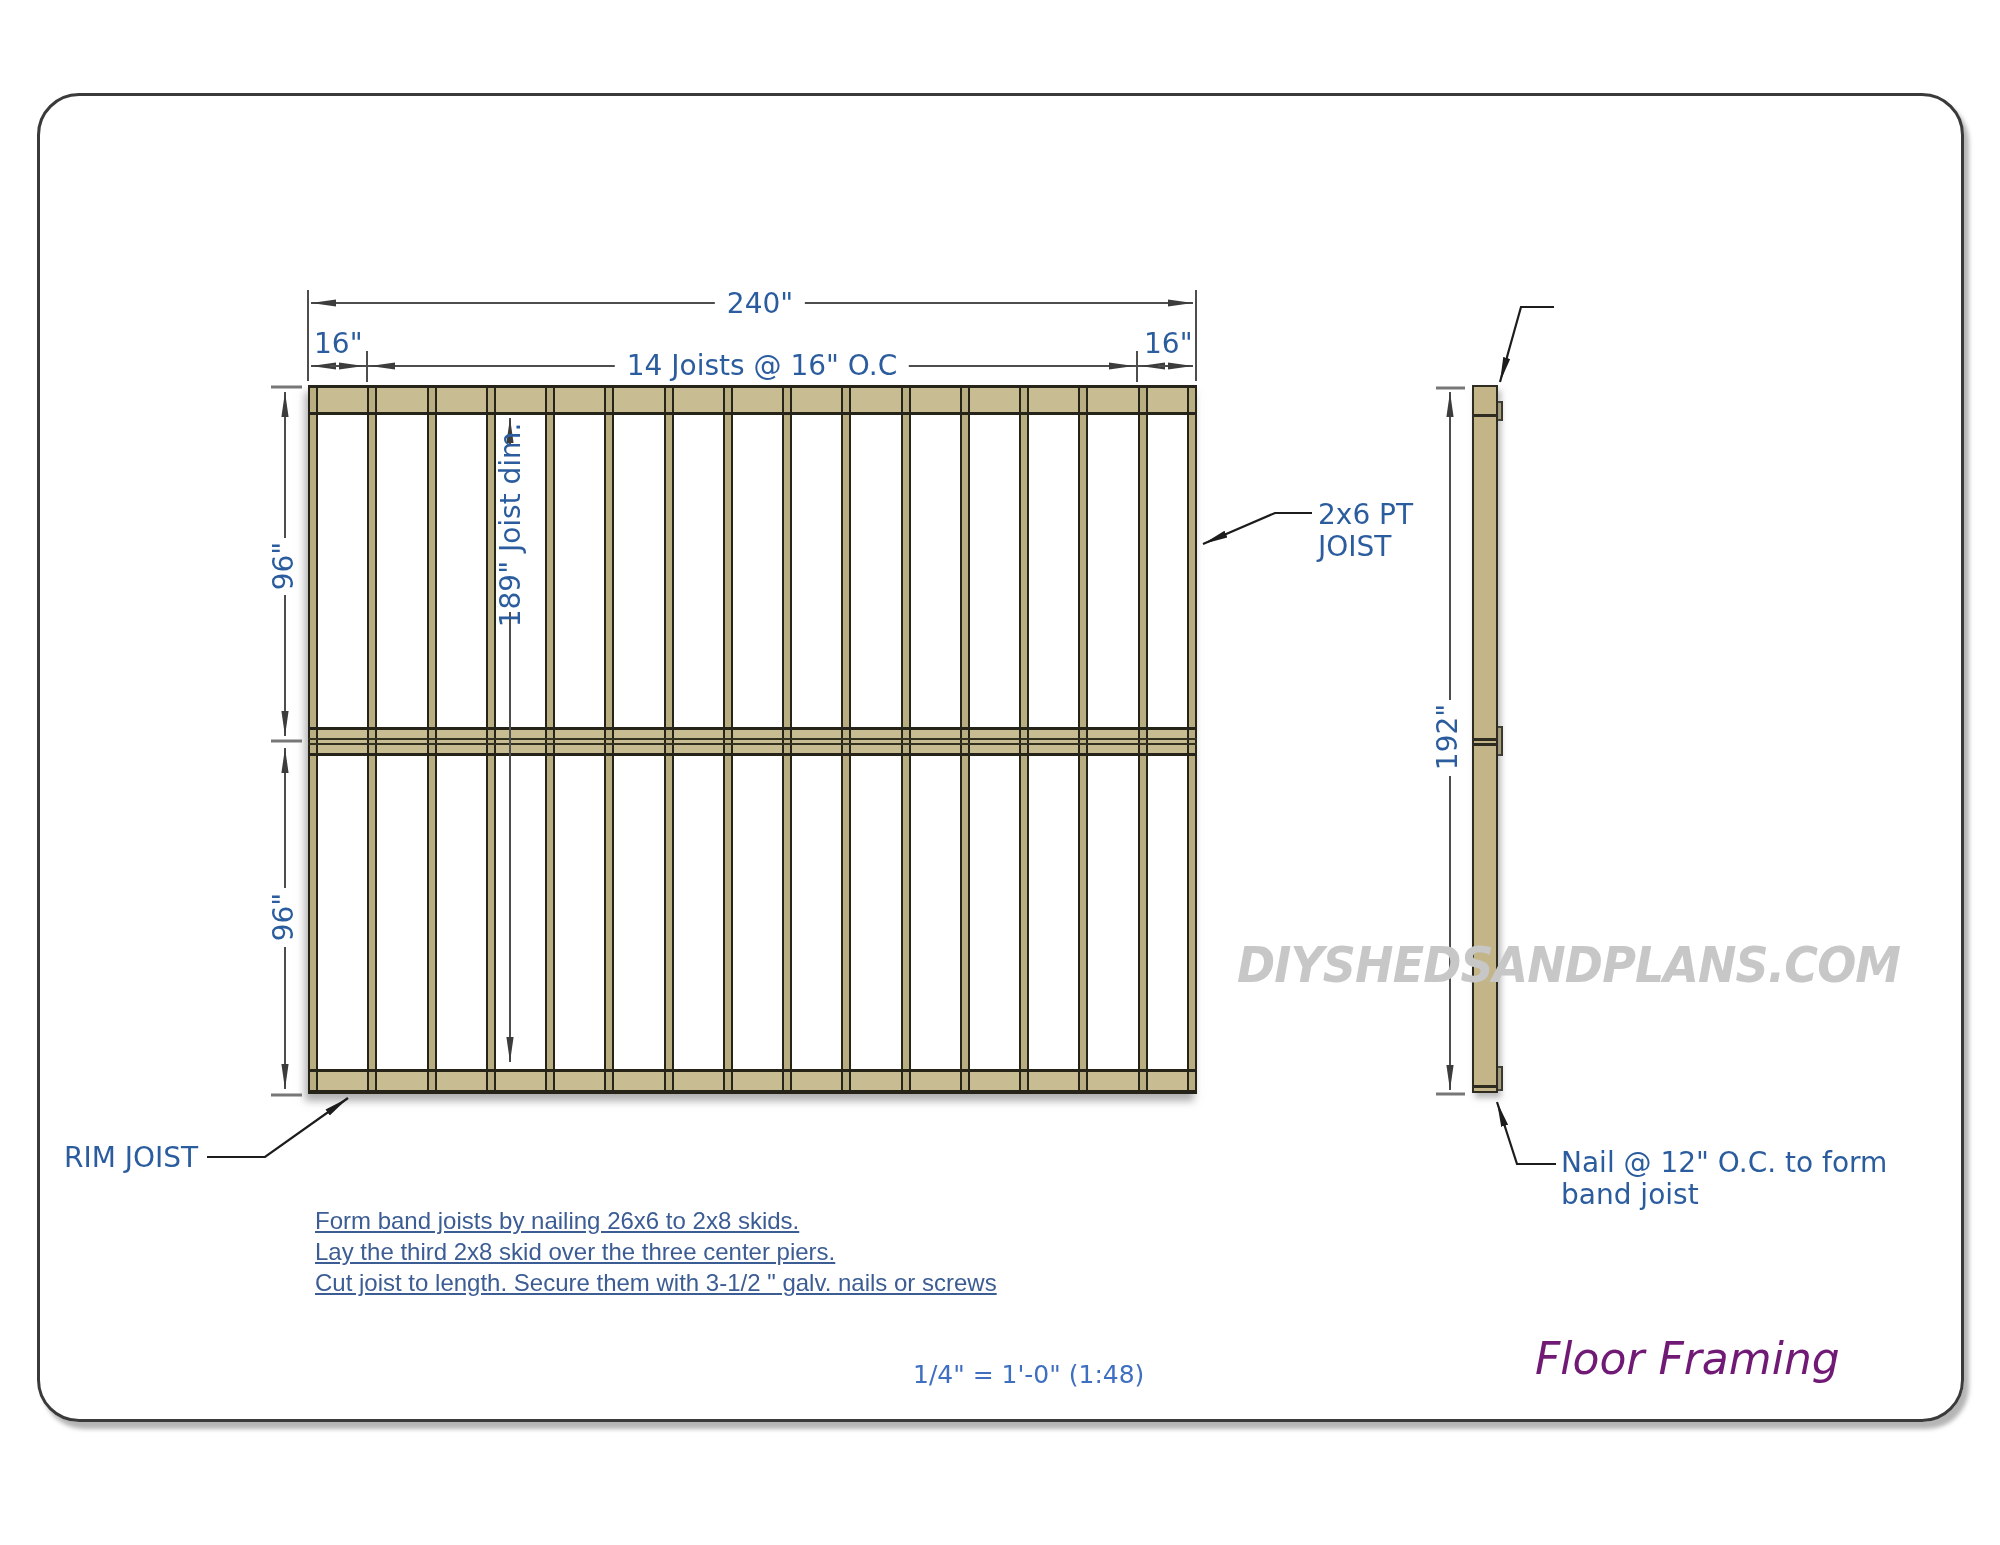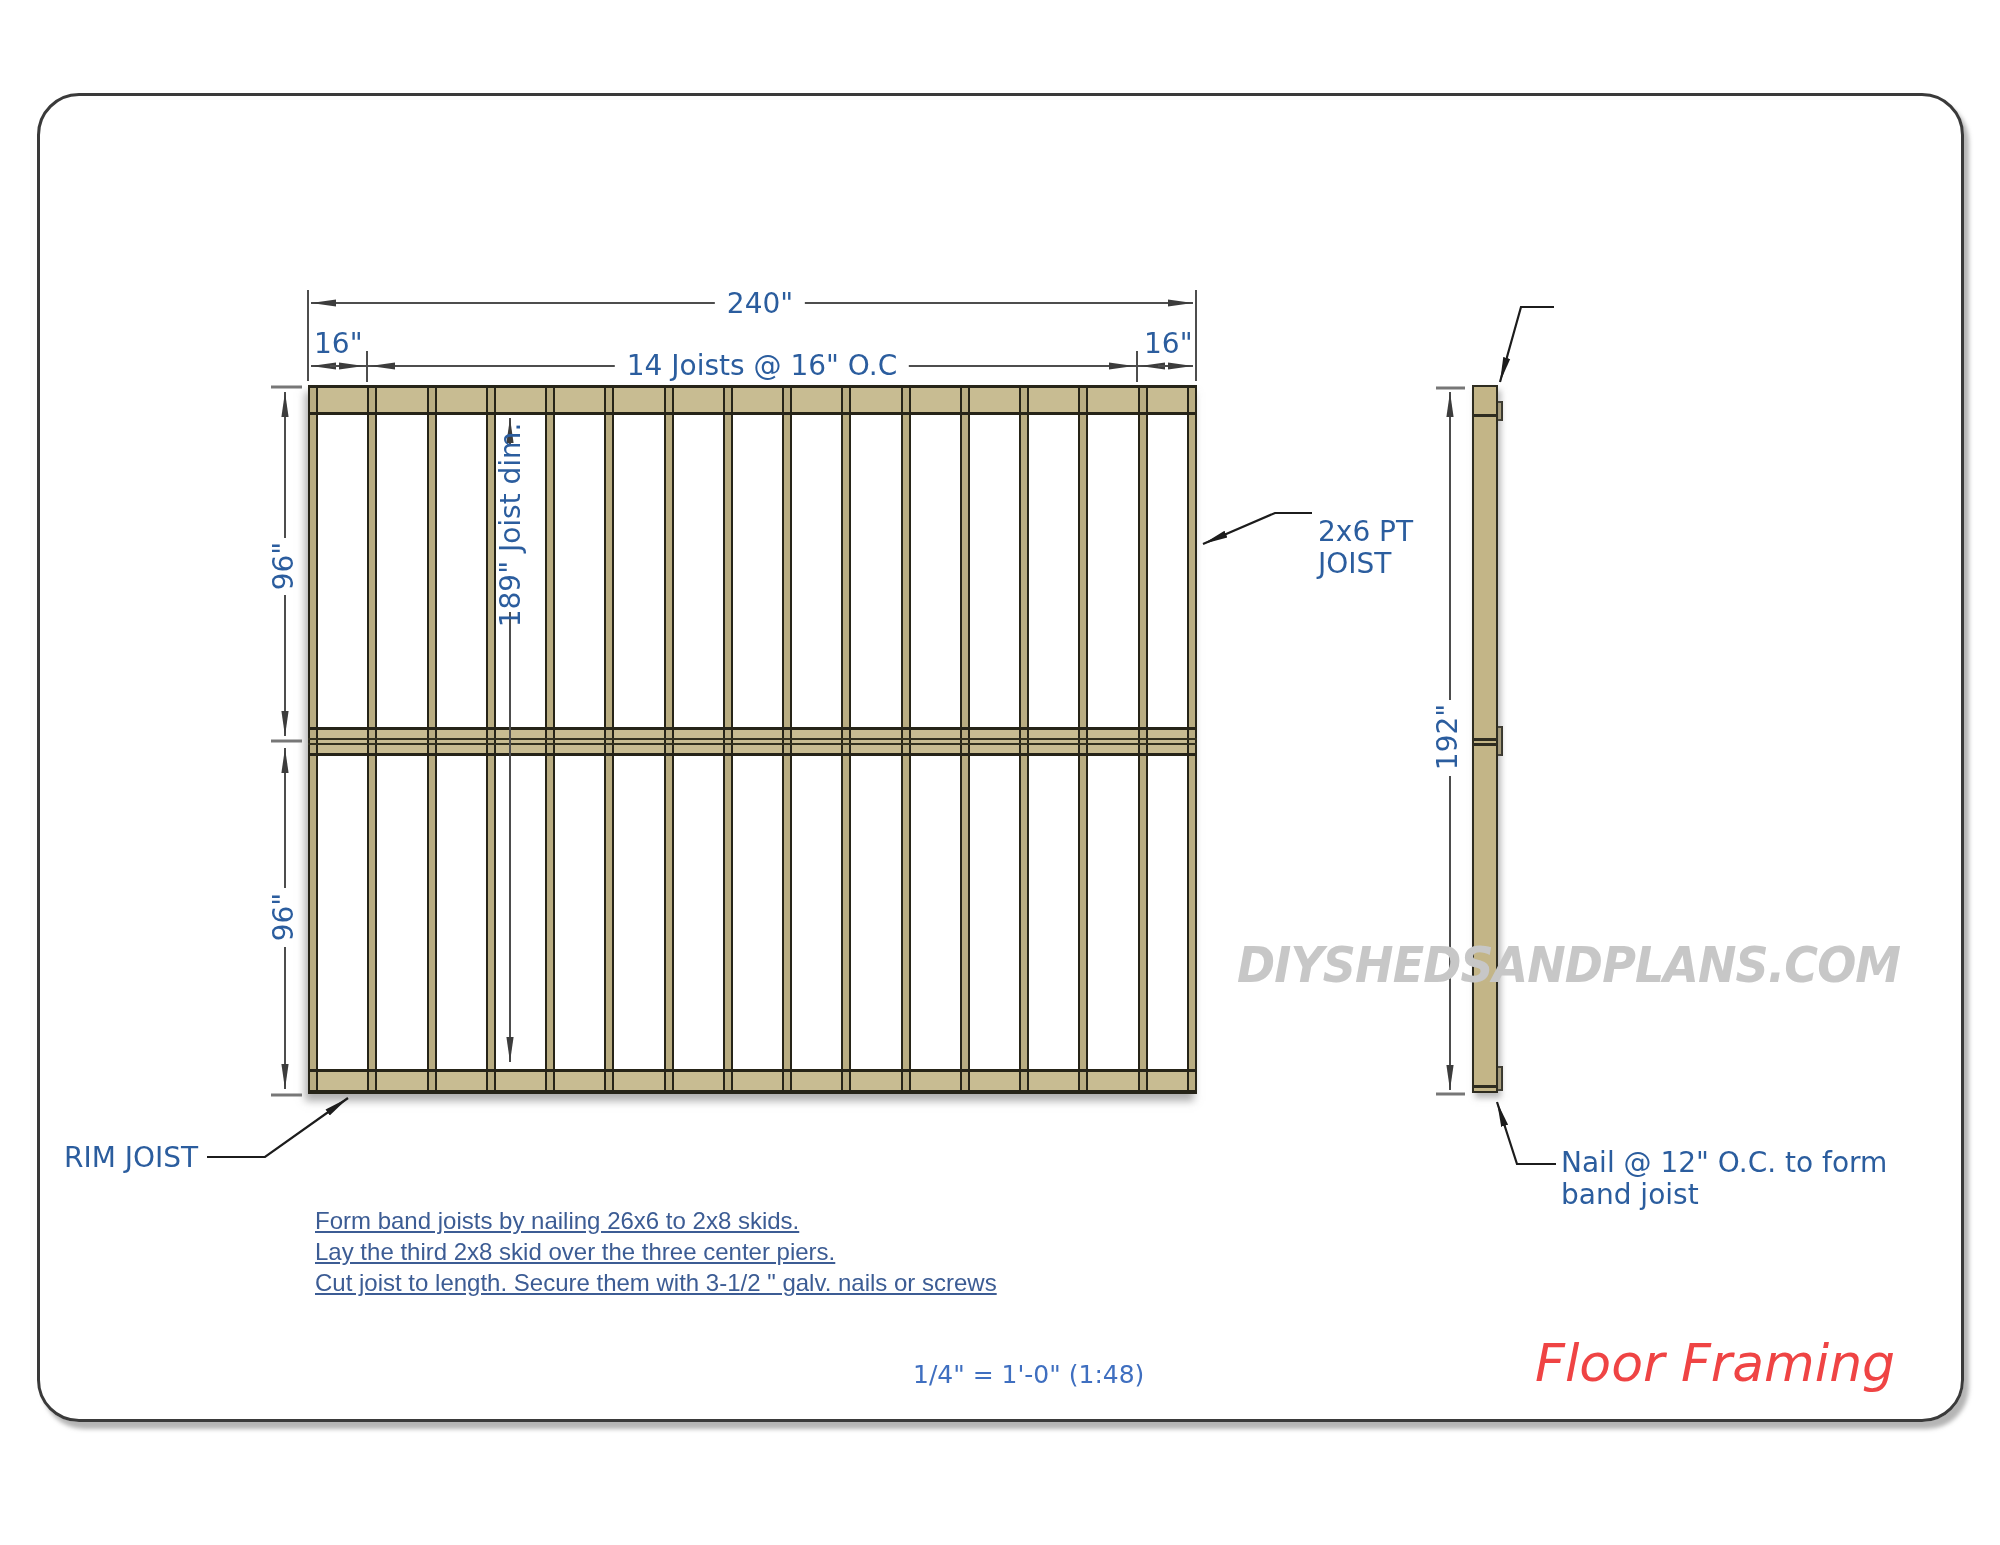--- a/index.html
+++ b/index.html
@@ -41,21 +41,21 @@
 
   
   .txt{position:absolute;font-size:28px;color:#2b5d9e;white-space:nowrap;z-index:30;}
   .center{transform:translate(-50%,-50%);}
   .vert{transform:translate(-50%,-50%) rotate(-90deg);}
   .gapbg{background:#fff;padding:0 12px;}
   .lbl2{line-height:32px;}
   #notes{position:absolute;left:315px;top:1205px;z-index:30;
     font-family:"Liberation Sans",sans-serif;font-size:24px;line-height:31px;color:#3c5c94;white-space:nowrap;text-decoration:underline;}
   #scale-note{position:absolute;left:913px;top:1360px;font-size:25px;color:#3f6fc0;z-index:30;white-space:nowrap;}
-  #sheet-title{position:absolute;left:1535px;top:1333px;font-size:52px;font-style:italic;color:#ef4444;z-index:30;white-space:nowrap;}
+  #sheet-title{position:absolute;left:1535px;top:1333px;font-size:44px;font-style:italic;color:#701a75;z-index:30;white-space:nowrap;}
   #watermark{position:absolute;left:1237px;top:936px;font-size:50px;font-style:italic;font-weight:bold;
     color:#c7c7c7;letter-spacing:-1px;transform:scaleX(.92);transform-origin:left center;z-index:60;white-space:nowrap;}
 </style>
 </head>
 <body>
 
 <div id="page">
 
   <div id="sheet-border"></div>
 
@@ -150,21 +150,21 @@
   <div class="txt center gapbg" style="left:760px;top:303px;">240"</div>
   <div class="txt" style="left:314px;top:327px;">16"</div>
   <div class="txt" style="left:1144px;top:327px;">16"</div>
   <div class="txt center gapbg" style="left:762px;top:365px;">14 Joists @ 16" O.C</div>
   <div class="txt vert" style="left:283px;top:566px;">96"</div>
   <div class="txt vert" style="left:283px;top:917px;">96"</div>
   <div class="txt vert" style="left:510px;top:525px;">189" Joist dim.</div>
   <div class="txt vert" style="left:1447px;top:737px;">192"</div>
 
   <div class="txt" style="left:64px;top:1141px;">RIM JOIST</div>
-  <div class="txt lbl2" style="left:1318px;top:516px;">
+  <div class="txt lbl2" style="left:1318px;top:499px;">
     <div>2x6 PT</div>
     <div>JOIST</div>
   </div>
   <div class="txt lbl2" style="left:1561px;top:1147px;">
     <div>Nail @ 12" O.C. to form</div>
     <div>band joist</div>
   </div>
 
   <div id="notes">
     <div>Form band joists by nailing 26x6 to 2x8 skids.</div>

